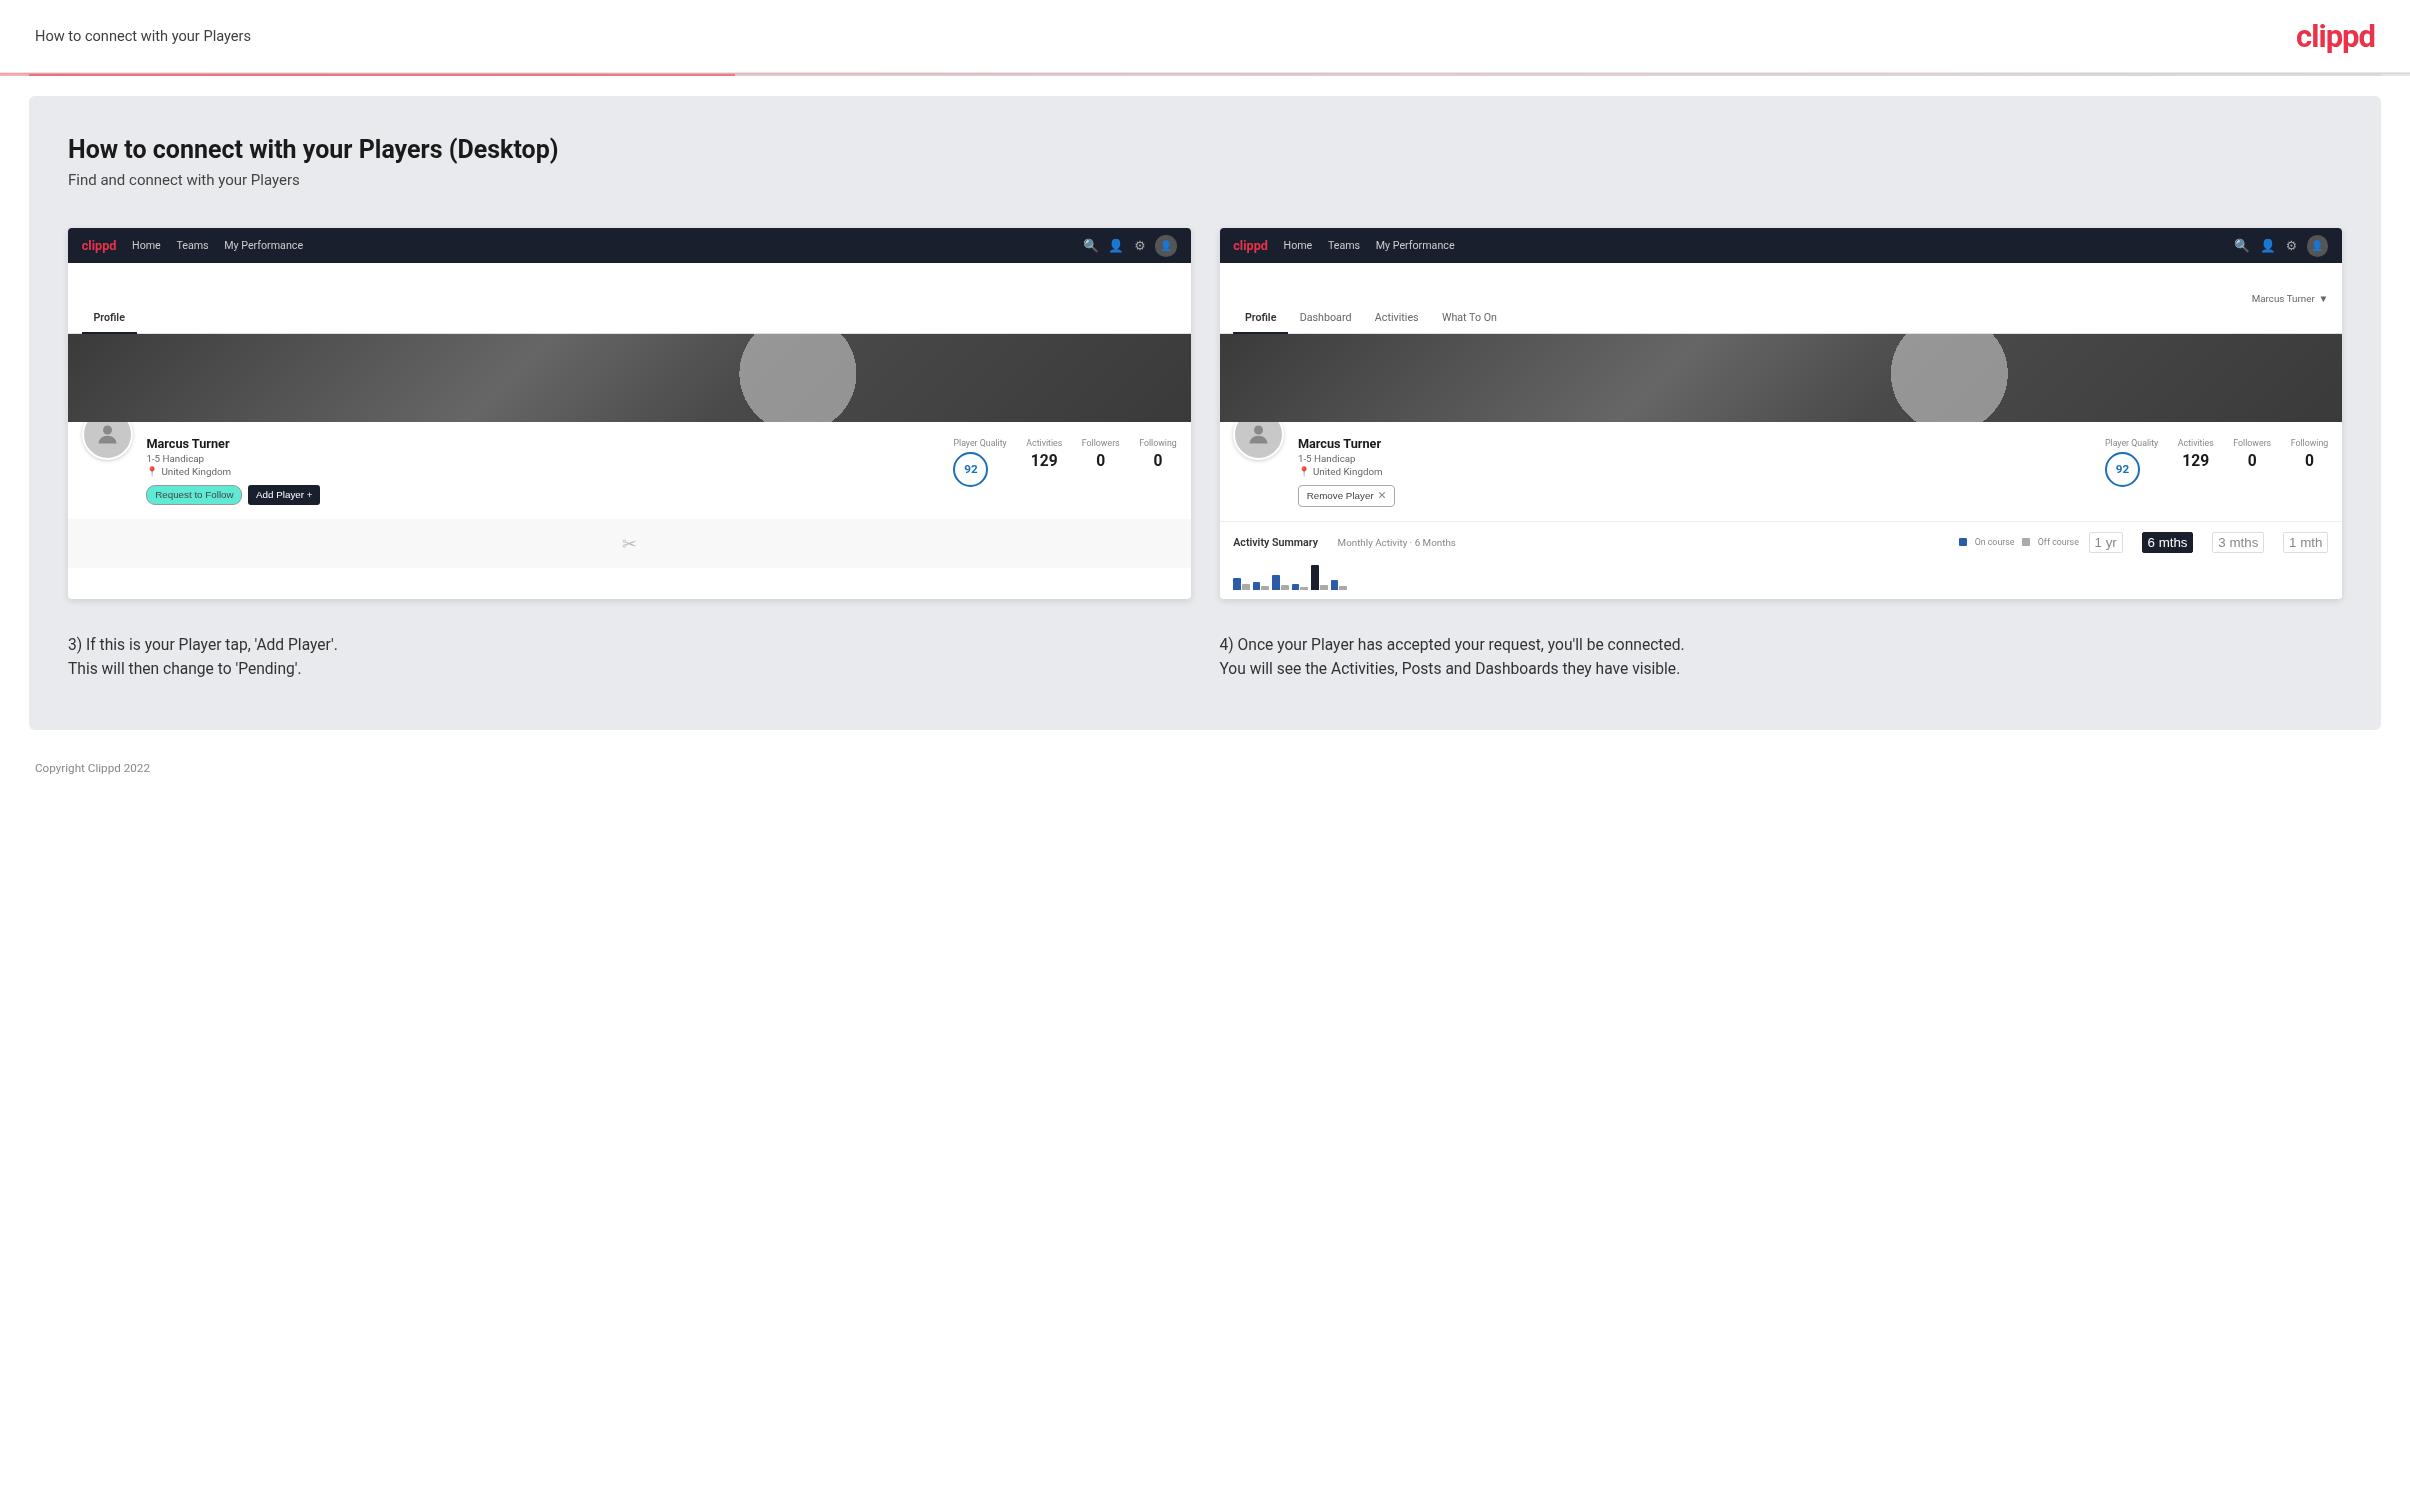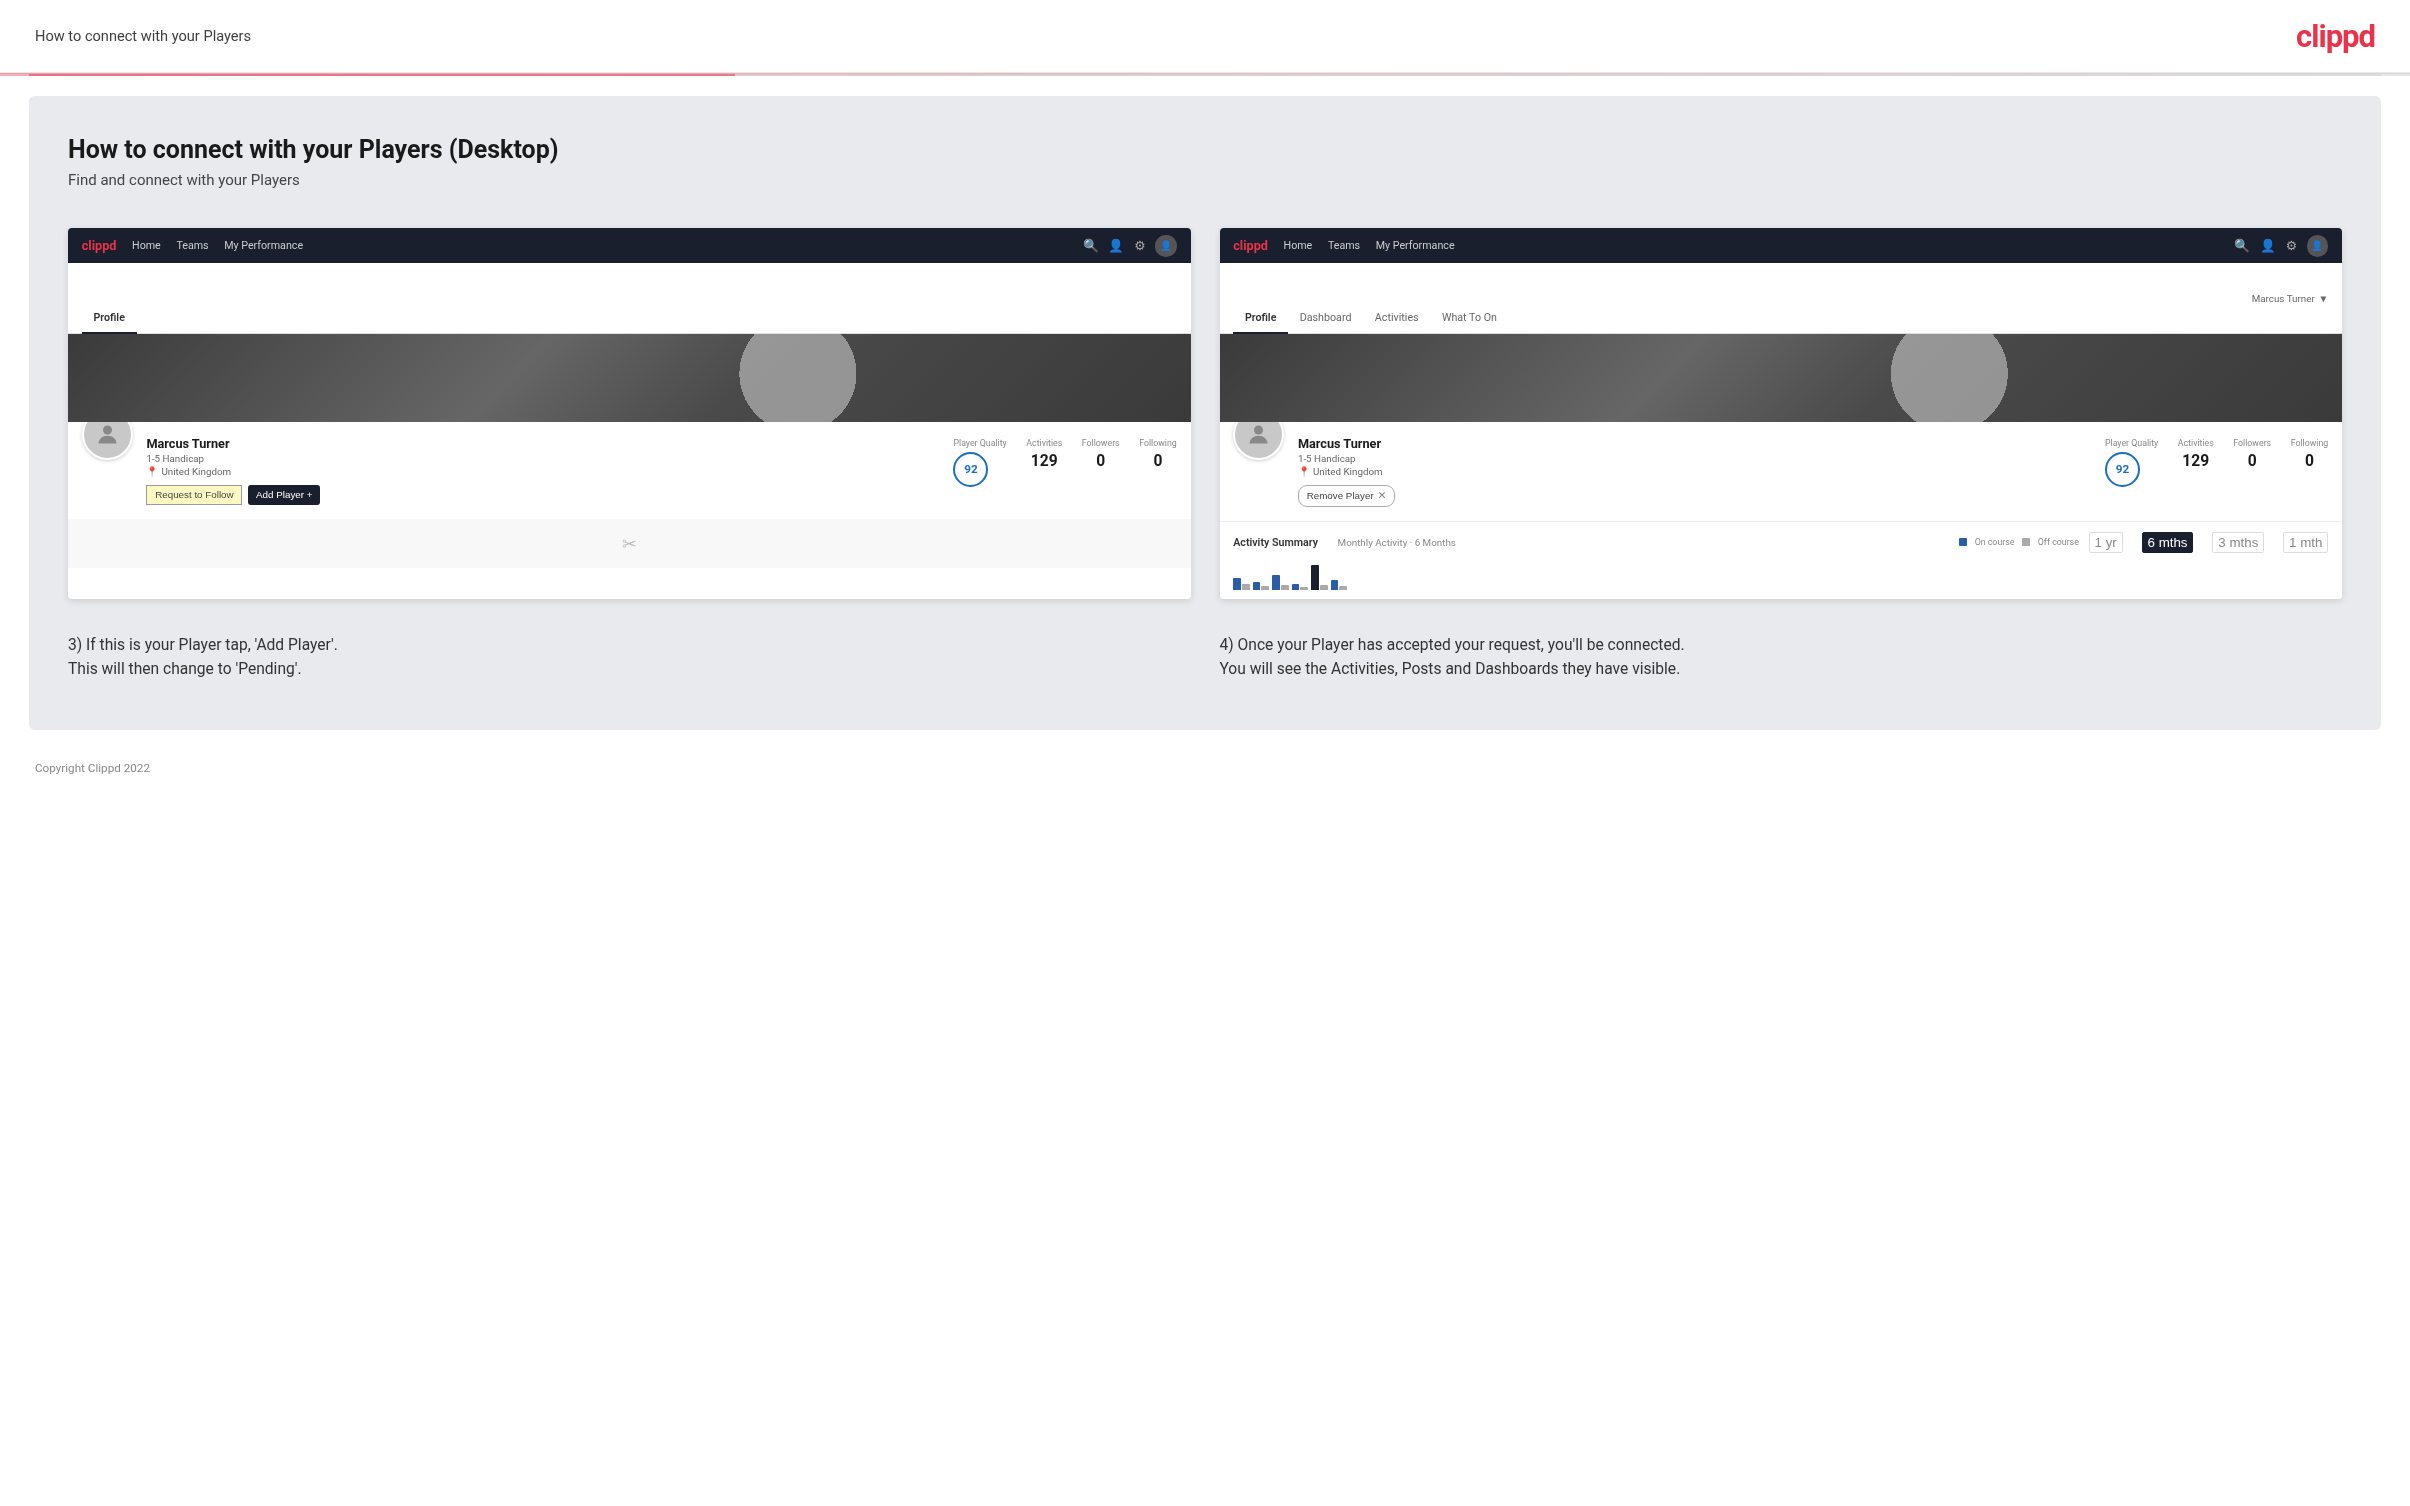--- a/index.html
+++ b/index.html
@@ -215,44 +215,44 @@
       align-items: center;
       gap: 2.9px;
       margin-top: 2px;
     }
     .mock-action-buttons {
       display: flex;
       gap: 5.9px;
       margin-top: 7.8px;
     }
     .mock-btn-follow {
-      background: #fef9c3;
+      background: #5eead4;
       border: 1px solid #999;
-      border-radius: 0;
+      border-radius: 9px;
       padding: 3.9px 7.8px;
       font-size: 9.8px;
       color: #444;
       cursor: pointer;
     }
     .mock-btn-add {
       background: #1a1f2e;
       border: none;
       border-radius: 2.9px;
       padding: 3.9px 7.8px;
       font-size: 9.8px;
       color: #fff;
       cursor: pointer;
       display: flex;
       align-items: center;
       gap: 2.9px;
     }
     .mock-btn-remove {
       background: #fff;
       border: 1px solid #aaa;
-      border-radius: 9px;
+      border-radius: 4px;
       padding: 3.9px 7.8px;
       font-size: 9.8px;
       color: #444;
       cursor: pointer;
       display: flex;
       align-items: center;
       gap: 3.9px;
     }
     .mock-btn-remove .x-icon {
       color: #888;

